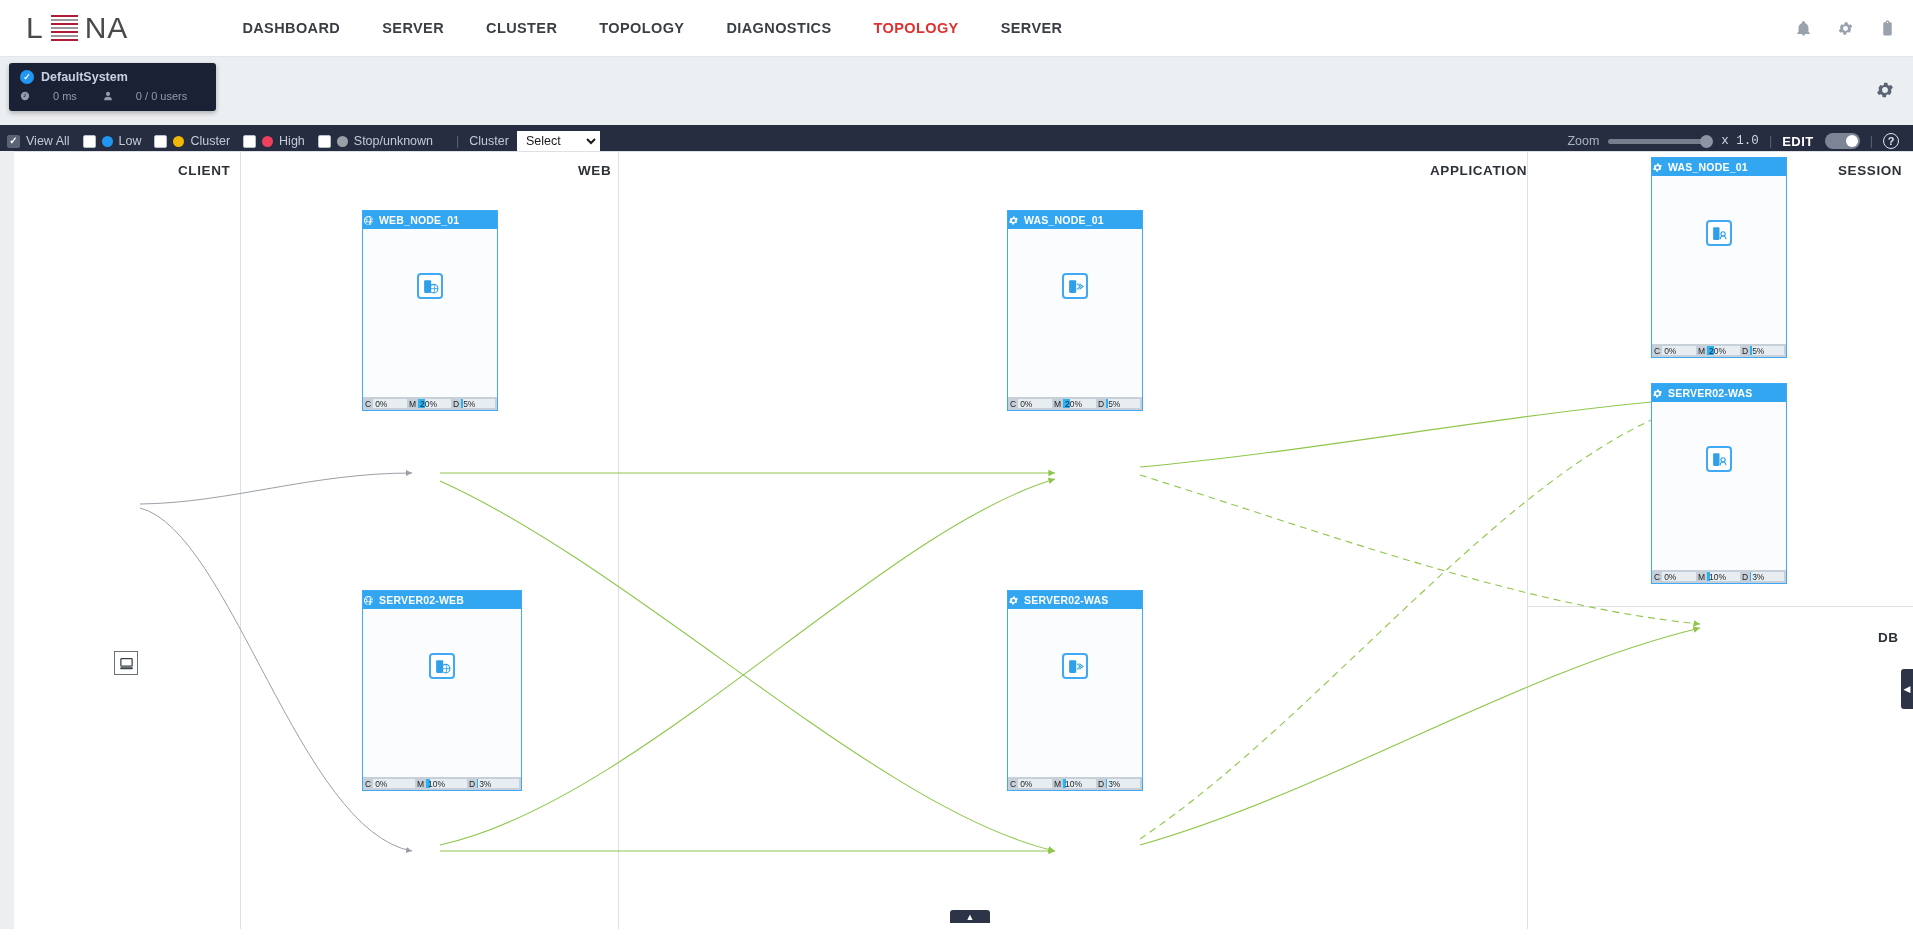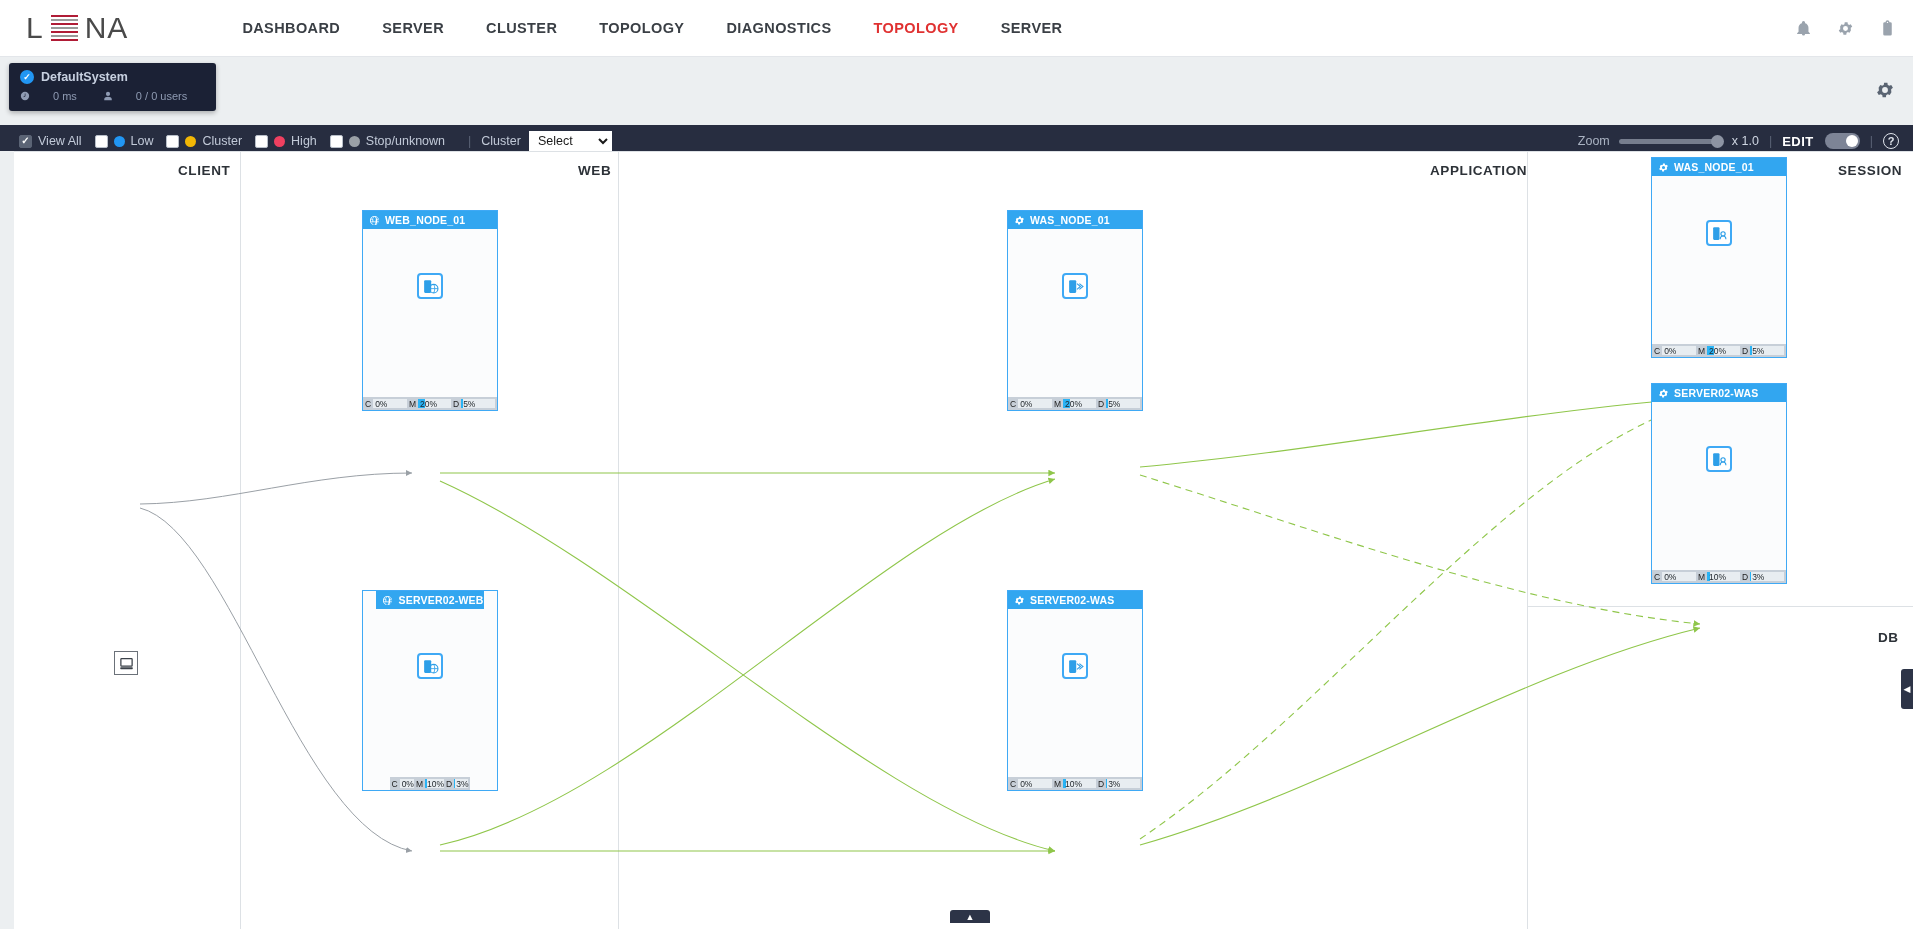--- a/index.html
+++ b/index.html
@@ -89,21 +89,21 @@
     position: absolute; right: 18px; top: 80px;
     color: #5a6472; cursor: pointer;
   }
 
   
   .toolbar {
     position: absolute; top: 125px; left: 0;
     width: 1913px; height: 32px;
     background: #272d40;
     display: flex; align-items: center;
-    padding-left: 19px;
+    padding-left: 7px;
     color: #c2cad8; font-size: 12.5px;
   }
   .tb-item { display: flex; align-items: center; gap: 6px; margin-right: 13px; }
   .tb-cb {
     width: 13px; height: 13px; background: #fff;
     border: 1px solid #b8bfc9; border-radius: 2px;
     display: inline-flex; align-items: center; justify-content: center;
     cursor: pointer; flex: 0 0 auto;
   }
   .tb-cb.checked { background: #5b6475; border-color: #5b6475; }
@@ -126,21 +126,21 @@
   .zoom-label { margin-right: 9px; color: #aab3c2; }
   .zoom-track {
     width: 103px; height: 5px; background: #767d8d; border-radius: 3px;
     position: relative;
   }
   .zoom-knob {
     position: absolute; right: -2px; top: -4px;
     width: 13px; height: 13px; border-radius: 50%;
     background: #8d94a3; cursor: pointer;
   }
-  .zoom-val { margin-left: 10px; color: #cfd6e2; }
+  .zoom-val { margin-left: 10px; color: #cfd6e2; font-family: Liberation Mono, monospace; }
   .edit-label { color: #ffffff; font-weight: 700; font-size: 13px; letter-spacing: .5px; }
   .toggle {
     width: 35px; height: 16px; background: #7d8496; border-radius: 9px;
     position: relative; cursor: pointer; margin-left: 11px;
   }
   .toggle::after {
     content: ""; position: absolute; right: 2px; top: 2px;
     width: 12px; height: 12px; border-radius: 50%; background: #fff;
   }
   .help-icon {
@@ -170,21 +170,21 @@
   
   .card {
     position: absolute;
     background: #fbfcfd;
     border: 1px solid #3fa9f5;
     display: flex; flex-direction: column;
   }
   .card-head {
     height: 18px; background: #32a6f0;
     display: flex; align-items: center; gap: 5px;
-    padding-left: 6px; color: #fff;
+    color: #fff;
     font-size: 10.5px; font-weight: 700; letter-spacing: .2px;
     white-space: nowrap;
   }
   .card-body { flex: 1; position: relative; }
   .card-foot {
     height: 13px; background: #c7cfd8;
     display: flex; align-items: center;
     font-size: 8.5px; color: #1d2328;
     padding: 0 2px; gap: 2px;
   }
@@ -434,21 +434,21 @@
       <span class="metric">
         <span class="metric-k">D</span>
         <span class="metric-bar">
             <i class="metric-fill" style="width:5%"></i>
           <span class="metric-v">5%</span>
           </span>
       </span>
     </div>
   </div>
 
-  <div class="card" style="left:362px; top:439px; width:136px; height:201px;align-items:center;">
+  <div class="card" style="left:362px; top:439px; width:160px; height:201px;">
     <div class="card-head">
       <svg width="11" height="11" viewBox="0 0 24 24" fill="#fff">
           <path d="M12 2a10 10 0 1 0 0 20 10 10 0 0 0 0-20zm0 2c1.3 0 3 2.4 3.4 6H8.6C9 6.4 10.7 4 12 4zM4.3 10h3.3a19 19 0 0 0 0 4H4.3a8 8 0 0 1 0-4zm0 6h3.5c.5 2.4 1.3 4 1.3 4a8 8 0 0 1-4.8-4zm5.3 0h4.8c-.4 3.6-2.1 6-3.4 6s-3-2.4-3.4-6zm-.1-2a17 17 0 0 1 0-4h5a17 17 0 0 1 0 4zm6.9 6s.8-1.6 1.3-4h3.5a8 8 0 0 1-4.8 4zm1.6-6a19 19 0 0 0 0-4h3.3a8 8 0 0 1 0 4zm2.4-6h-3.5c-.5-2.4-1.3-4-1.3-4a8 8 0 0 1 4.8 4zM9.4 4s-.8 1.6-1.3 4H4.6A8 8 0 0 1 9.4 4z"></path>
         </svg>
       <span>SERVER02-WEB</span>
     </div>
     <div class="card-body">
       <div class="node-icon" style="top:44px;">
         <svg width="17" height="17" viewBox="0 0 24 24" fill="#2e9fe8">
             <rect x="3" y="3" width="10" height="18" rx="1.6"></rect>

